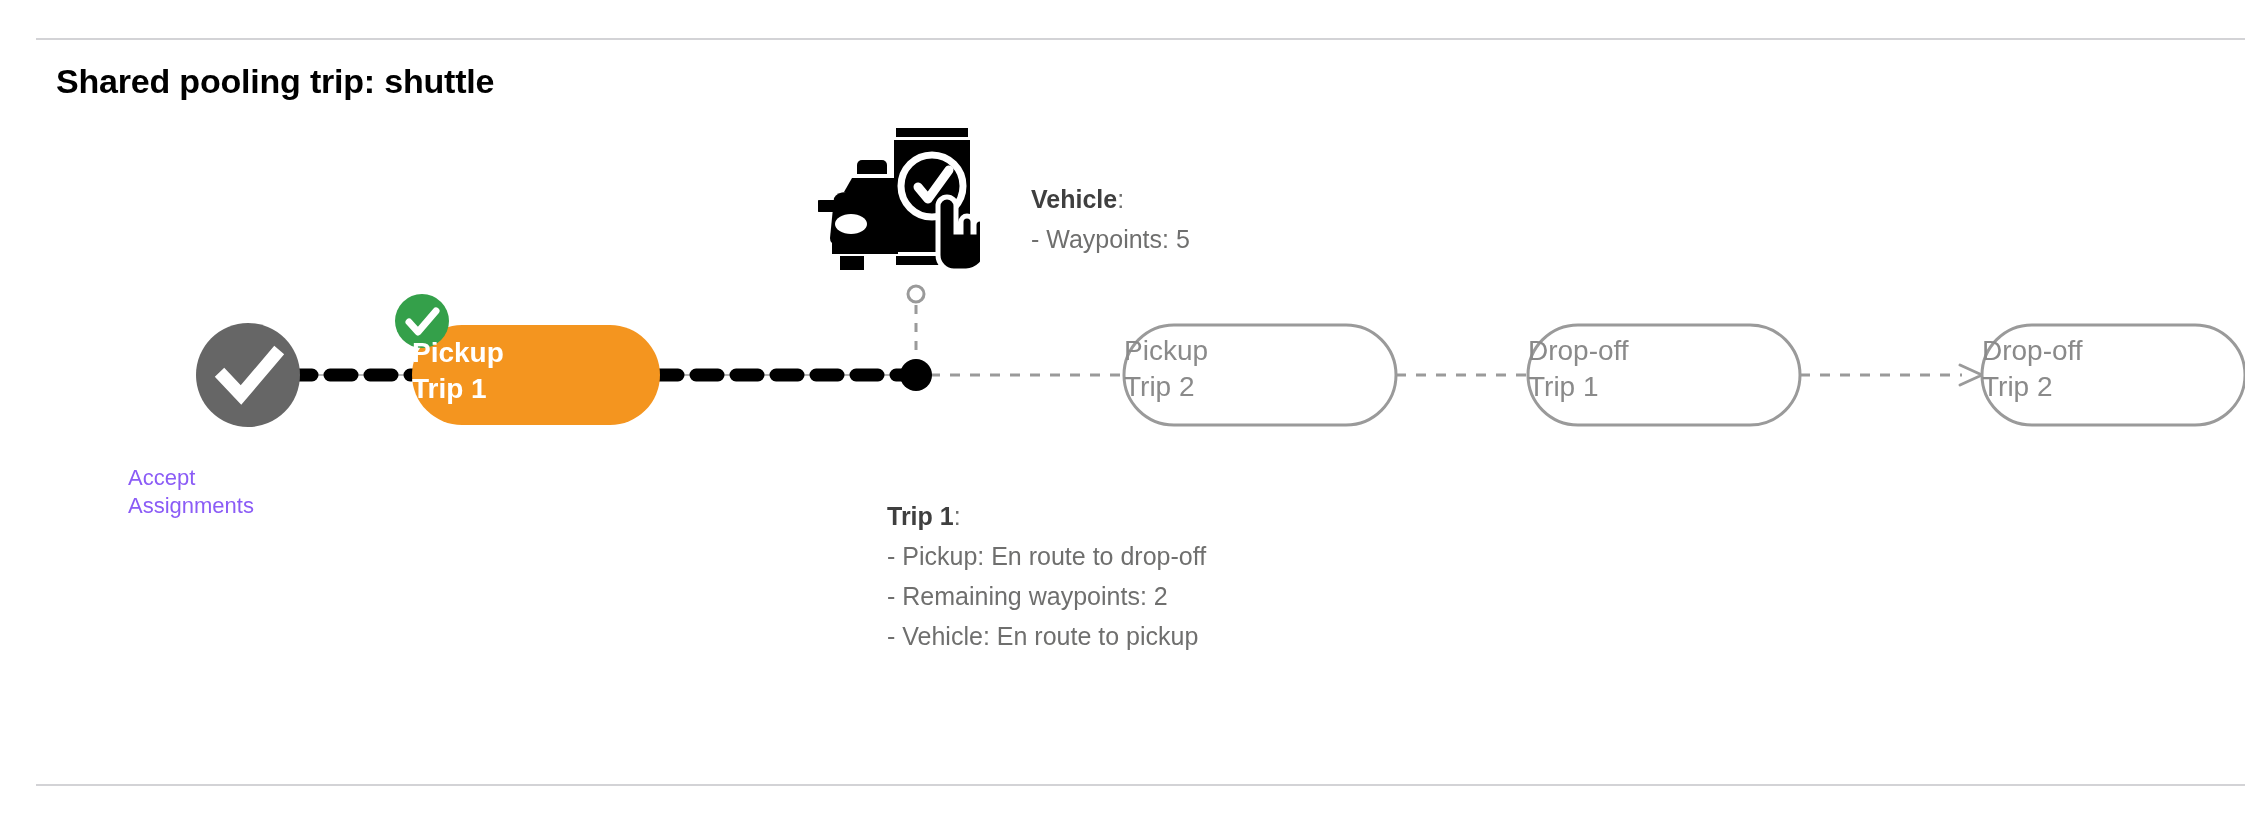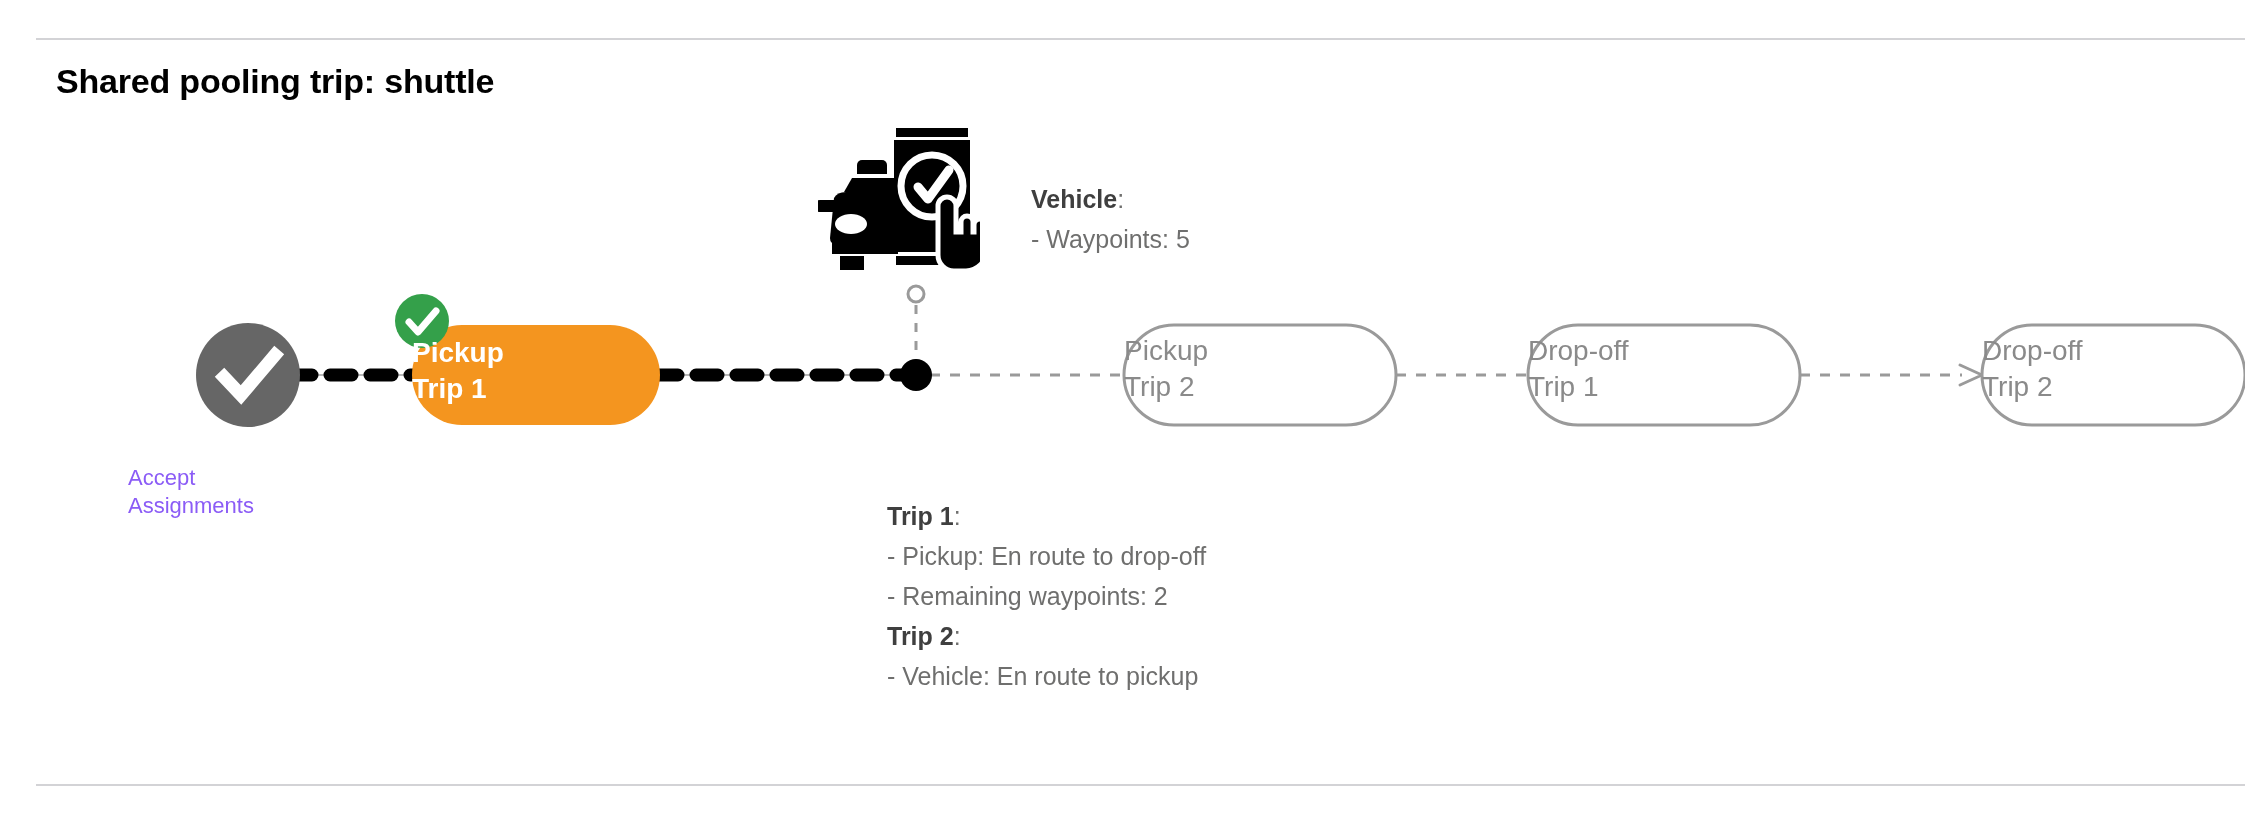--- a/index.html
+++ b/index.html
@@ -216,19 +216,16 @@
     </div>
     <div>- Waypoints: 5</div>
   </div>
 
   <div class="annot annot-trips">
     <div>
       <span class="hd">Trip 1</span><span class="colon">:</span>
     </div>
     <div>- Pickup:  En route to drop-off</div>
     <div>- Remaining waypoints: 2</div>
-    <div>
-      <span class="hd">Trip 2</span><span class="colon">:</span>
-    </div>
     <div>- Vehicle:  En route to pickup</div>
   </div>
 
 </div>
 
 </body></html>

